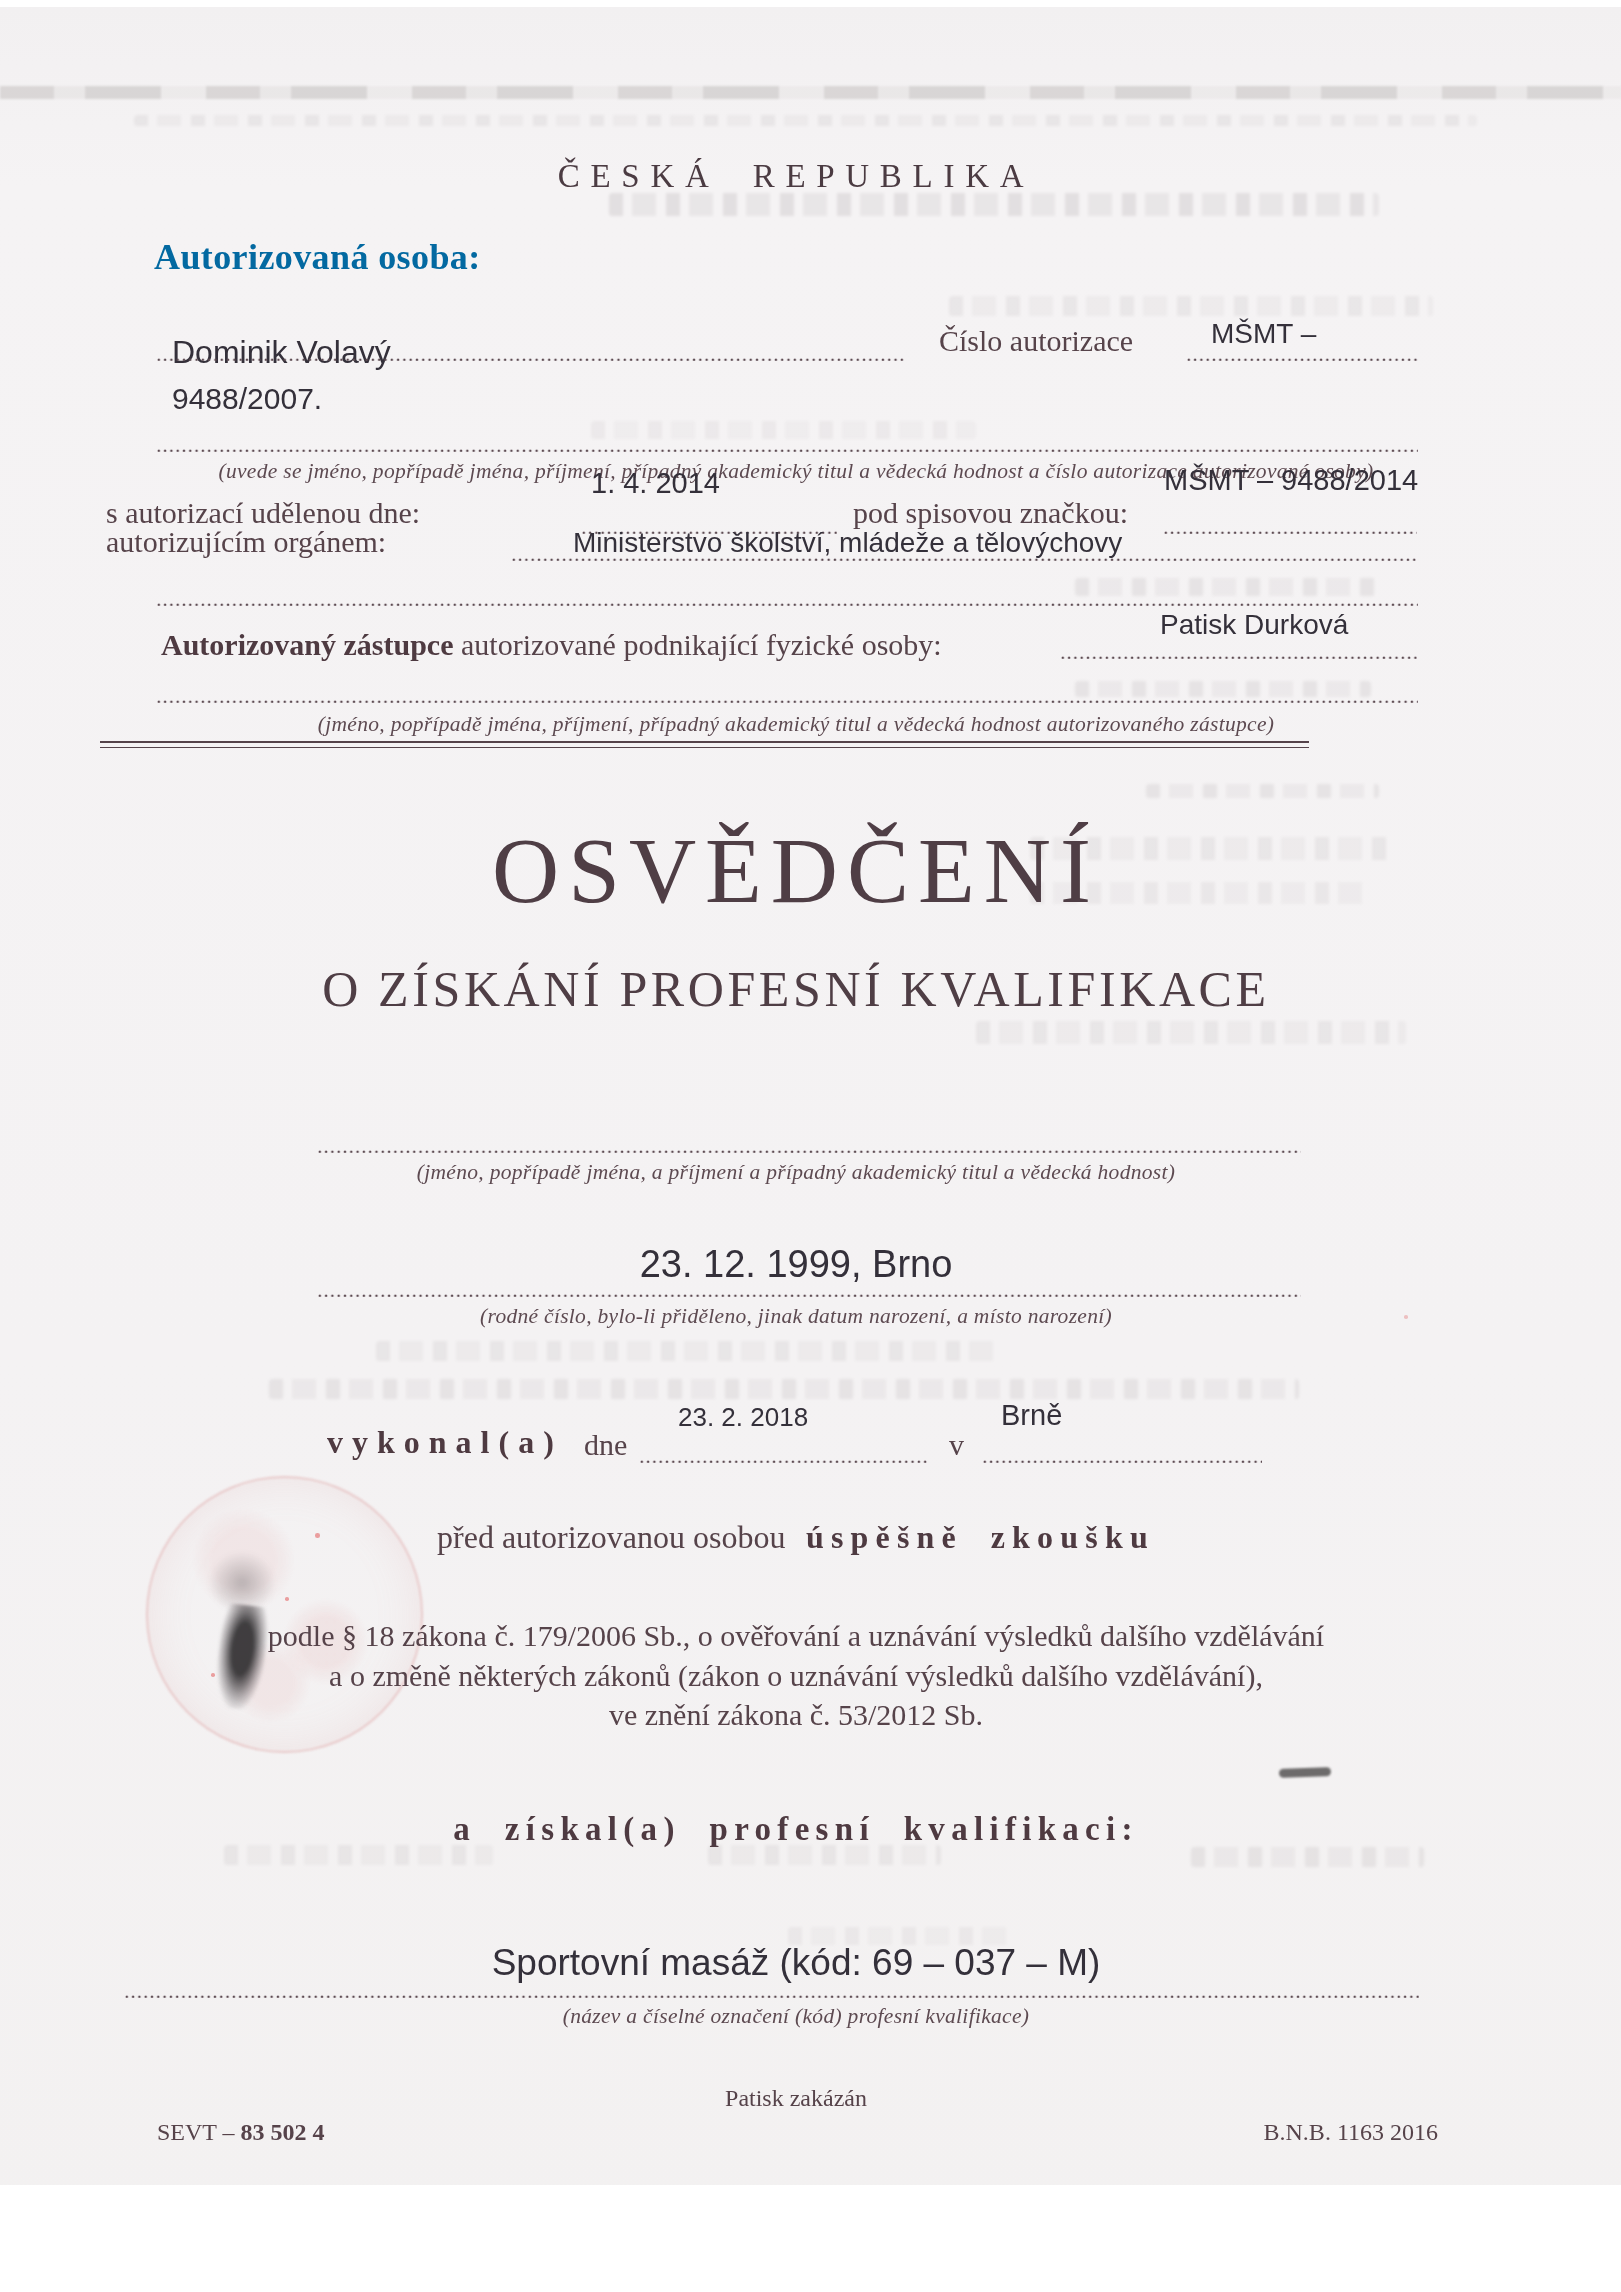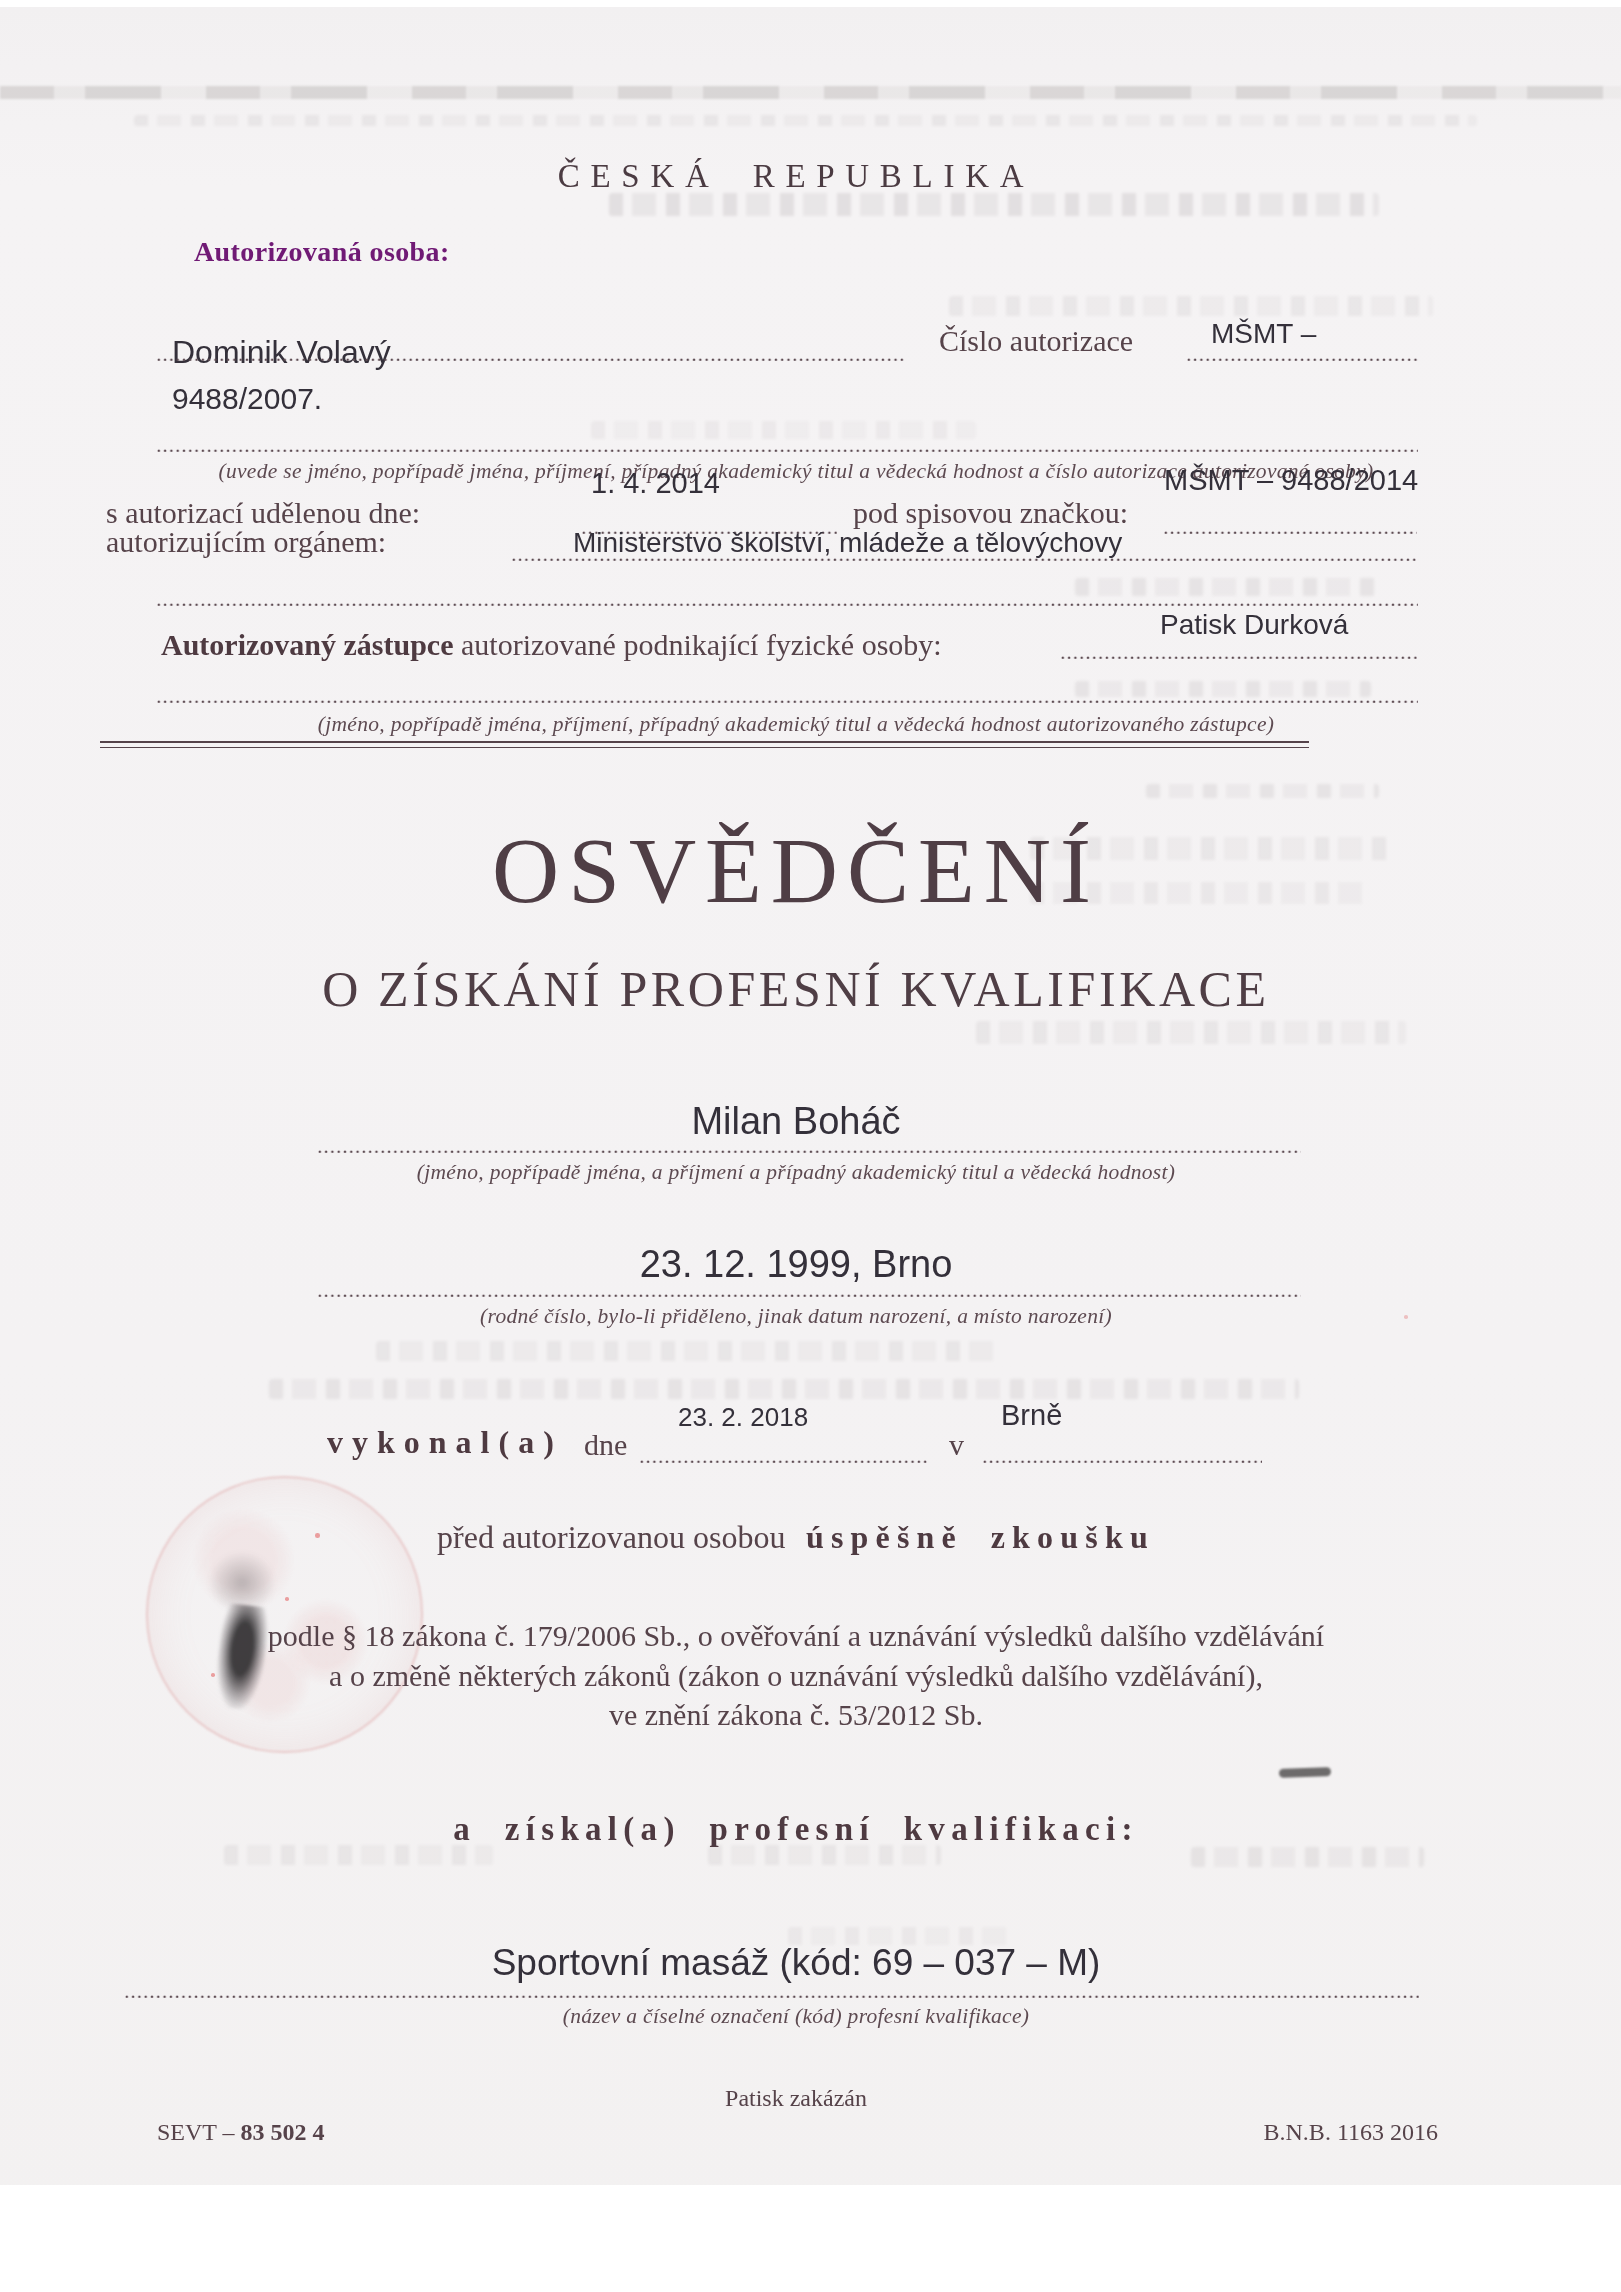--- a/index.html
+++ b/index.html
@@ -77,21 +77,21 @@
     filter:blur(2.7px);
   }
   .darkdash{
     position:absolute;left:1279px;top:1768px;width:52px;height:9px;
     background:#4c4a4a;border-radius:4.5px;filter:blur(1.3px);transform:rotate(-2deg);
     opacity:.8;
   }
 
   
   .country-title{top:158px;font-size:33px;letter-spacing:10.7px;word-spacing:14.3px;color:#4b3b42;font-weight:500;}
-  .section-label{font-size:28px;font-weight:bold;color:#701a75;letter-spacing:0.4px;margin-left:40px;}
+  .section-label{font-size:36px;font-weight:bold;color:#0369a1;letter-spacing:0.4px;}
   .row-label{font-size:30px;color:#56434a;}
   .fill-sm{font-size:28px;}
   .fill-md{font-size:30px;margin-top:8px;}
   .fill-lg{font-size:38px;}
   .big-title{top:817px;font-size:93px;letter-spacing:9px;color:#4f3e45;font-weight:500;}
   .sub-title{top:960px;font-size:50px;letter-spacing:3.6px;color:#4f3e45;font-weight:500;}
   .spaced-bold{font-weight:bold;letter-spacing:7.2px;word-spacing:12.5px;color:#4e3a41;}
 </style>
 </head>
 <body>
@@ -162,21 +162,20 @@
   <div class="dotline" style="left:1061px;top:655px;width:356px;"></div>
 
   <div class="dotline" style="left:157px;top:699px;width:1261px;"></div>
   <div class="abs center fine" style="top:712px;">(jméno, popřípadě jména, příjmení, případný akademický titul a vědecká hodnost autorizovaného zástupce)</div>
 
   <div class="dblrule" style="left:100px;top:741px;width:1209px;"></div>
 
   <div class="abs center serif sub-title">O ZÍSKÁNÍ PROFESNÍ KVALIFIKACE</div>
   <div class="abs center serif big-title">OSVĚDČENÍ</div>
 
-  <div class="abs center sans fill-lg" style="top:1100px;">Milan Boháč</div>
   <div class="dotline" style="left:318px;top:1149px;width:983px;"></div>
   <div class="abs center fine" style="top:1160px;">(jméno, popřípadě jména, a příjmení a případný akademický titul a vědecká hodnost)</div>
 
   <div class="abs center sans fill-lg" style="top:1243px;">23. 12. 1999, Brno</div>
   <div class="dotline" style="left:318px;top:1293px;width:983px;"></div>
   <div class="abs center fine" style="top:1304px;">(rodné číslo, bylo-li přiděleno, jinak datum narození, a místo narození)</div>
 
   <div class="abs sans fill-sm" style="left:678px;top:1402px;font-size:26px;">23. 2. 2018</div>
   <div class="abs sans fill-sm" style="left:1001px;top:1399px;font-size:29px;">Brně</div>
   <div class="abs serif" style="left:327px;top:1424px;font-size:32px;font-weight:bold;letter-spacing:9px;color:#4e3a41;">vykonal(a)</div>

